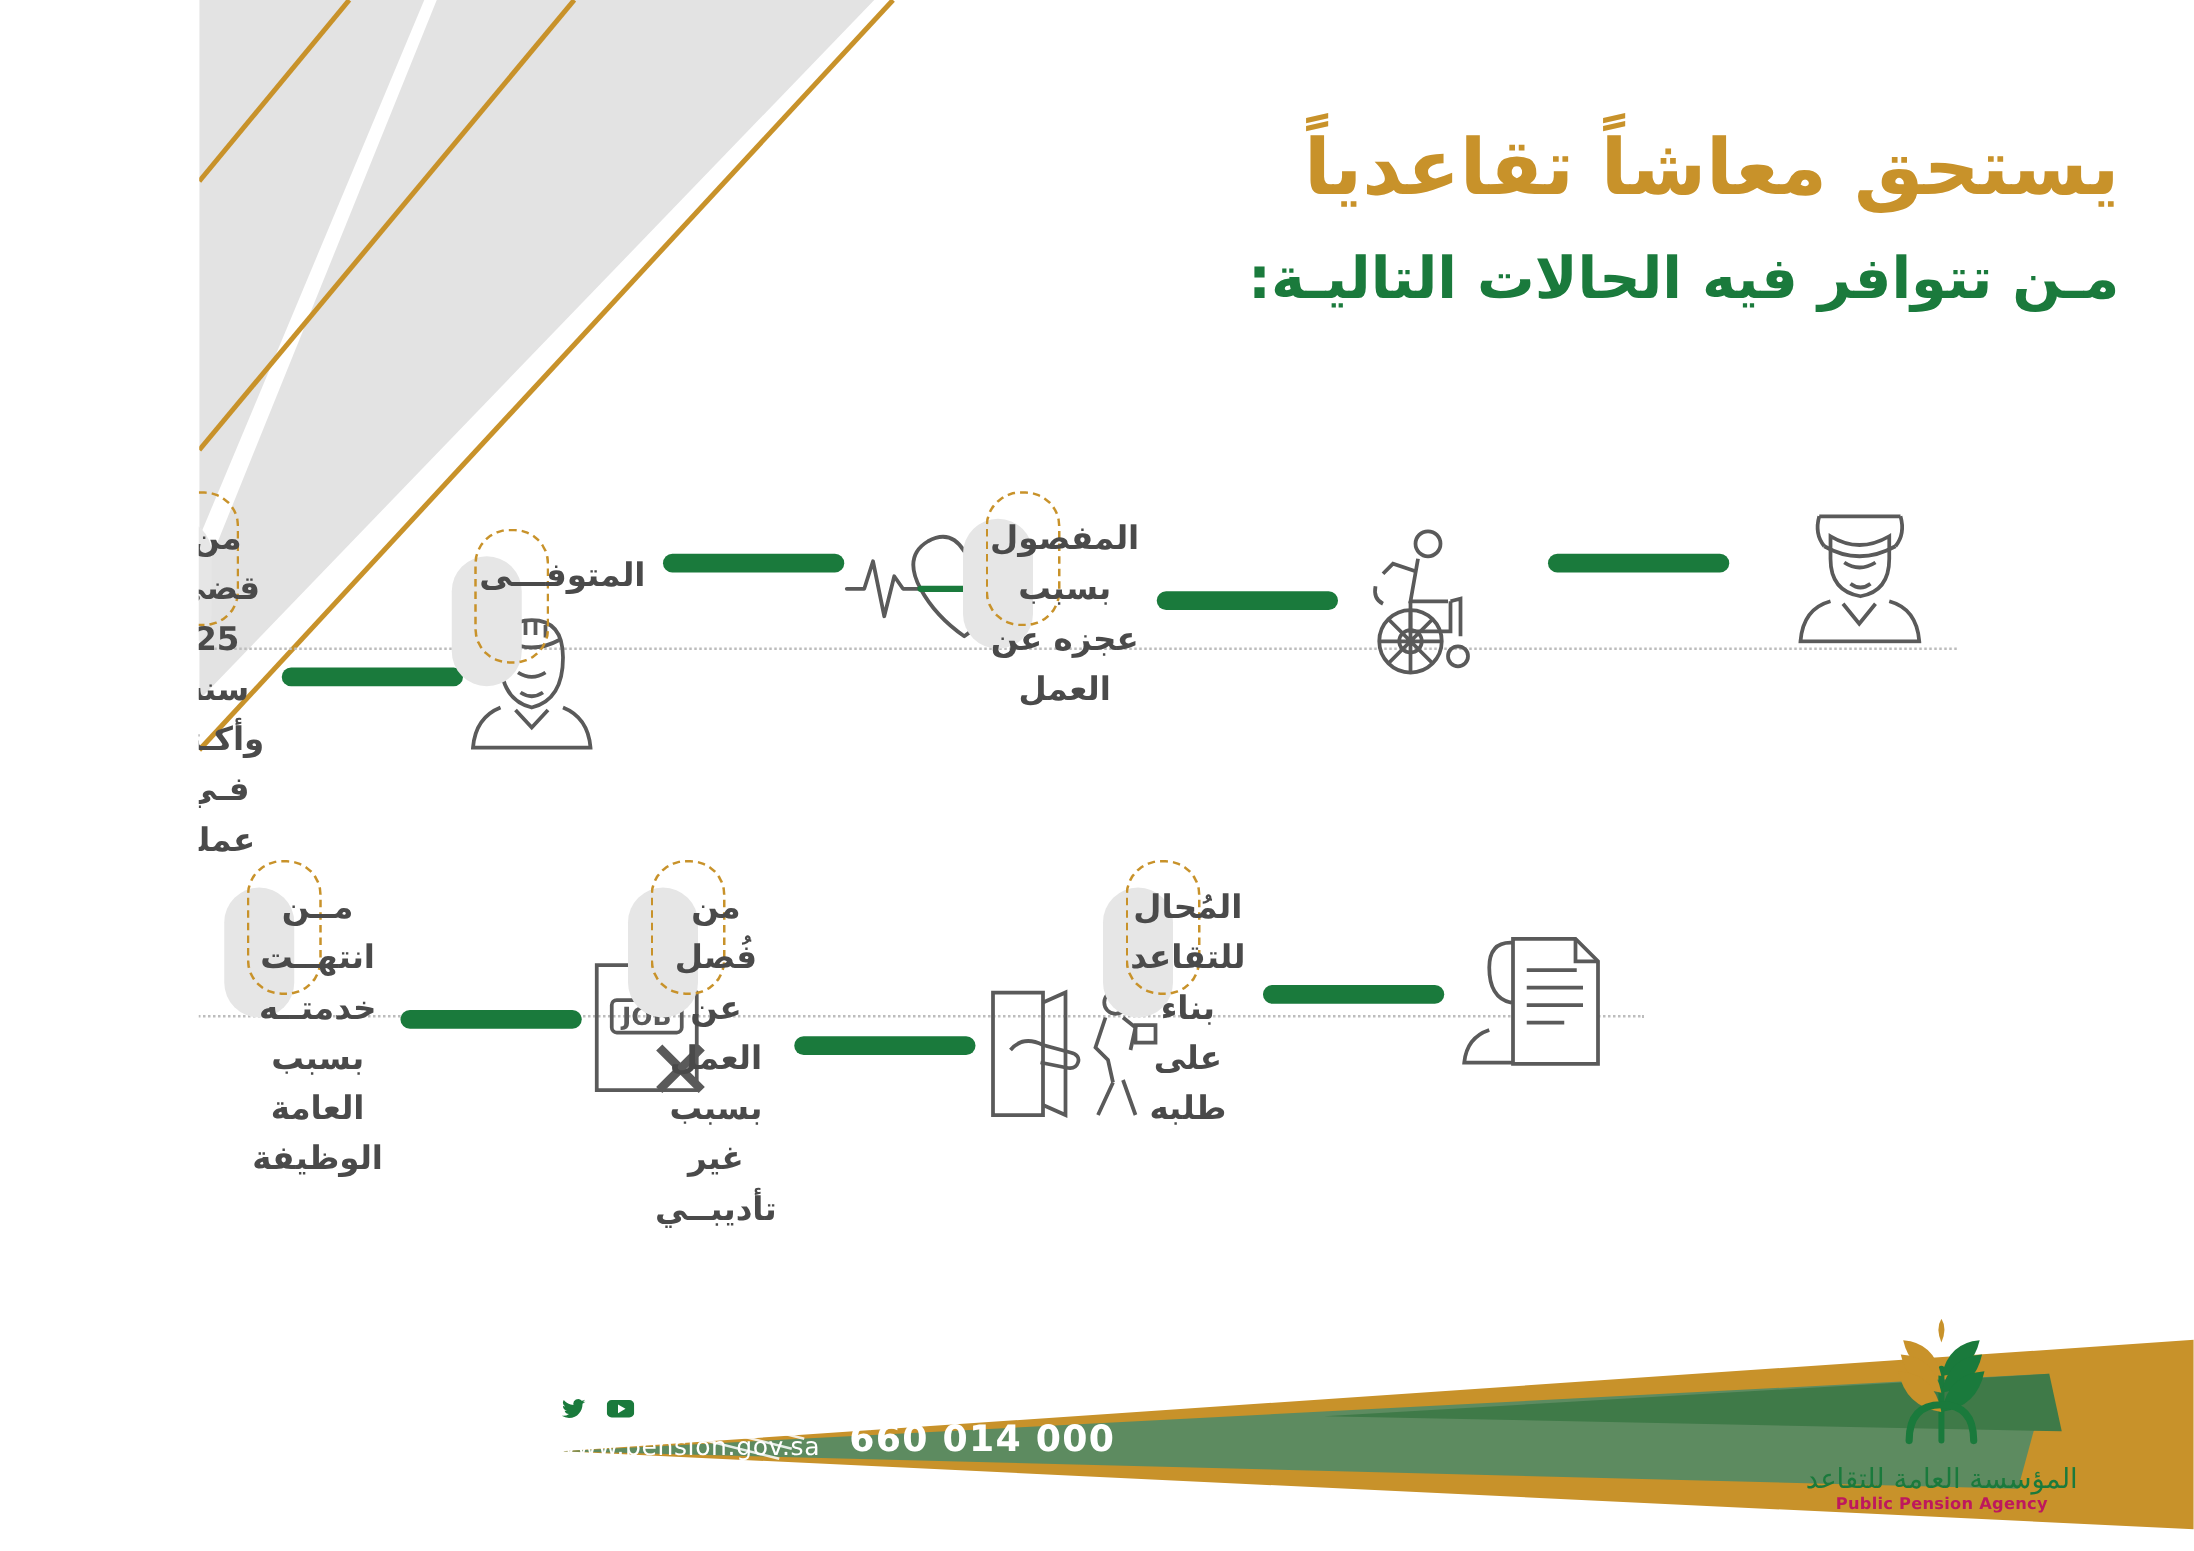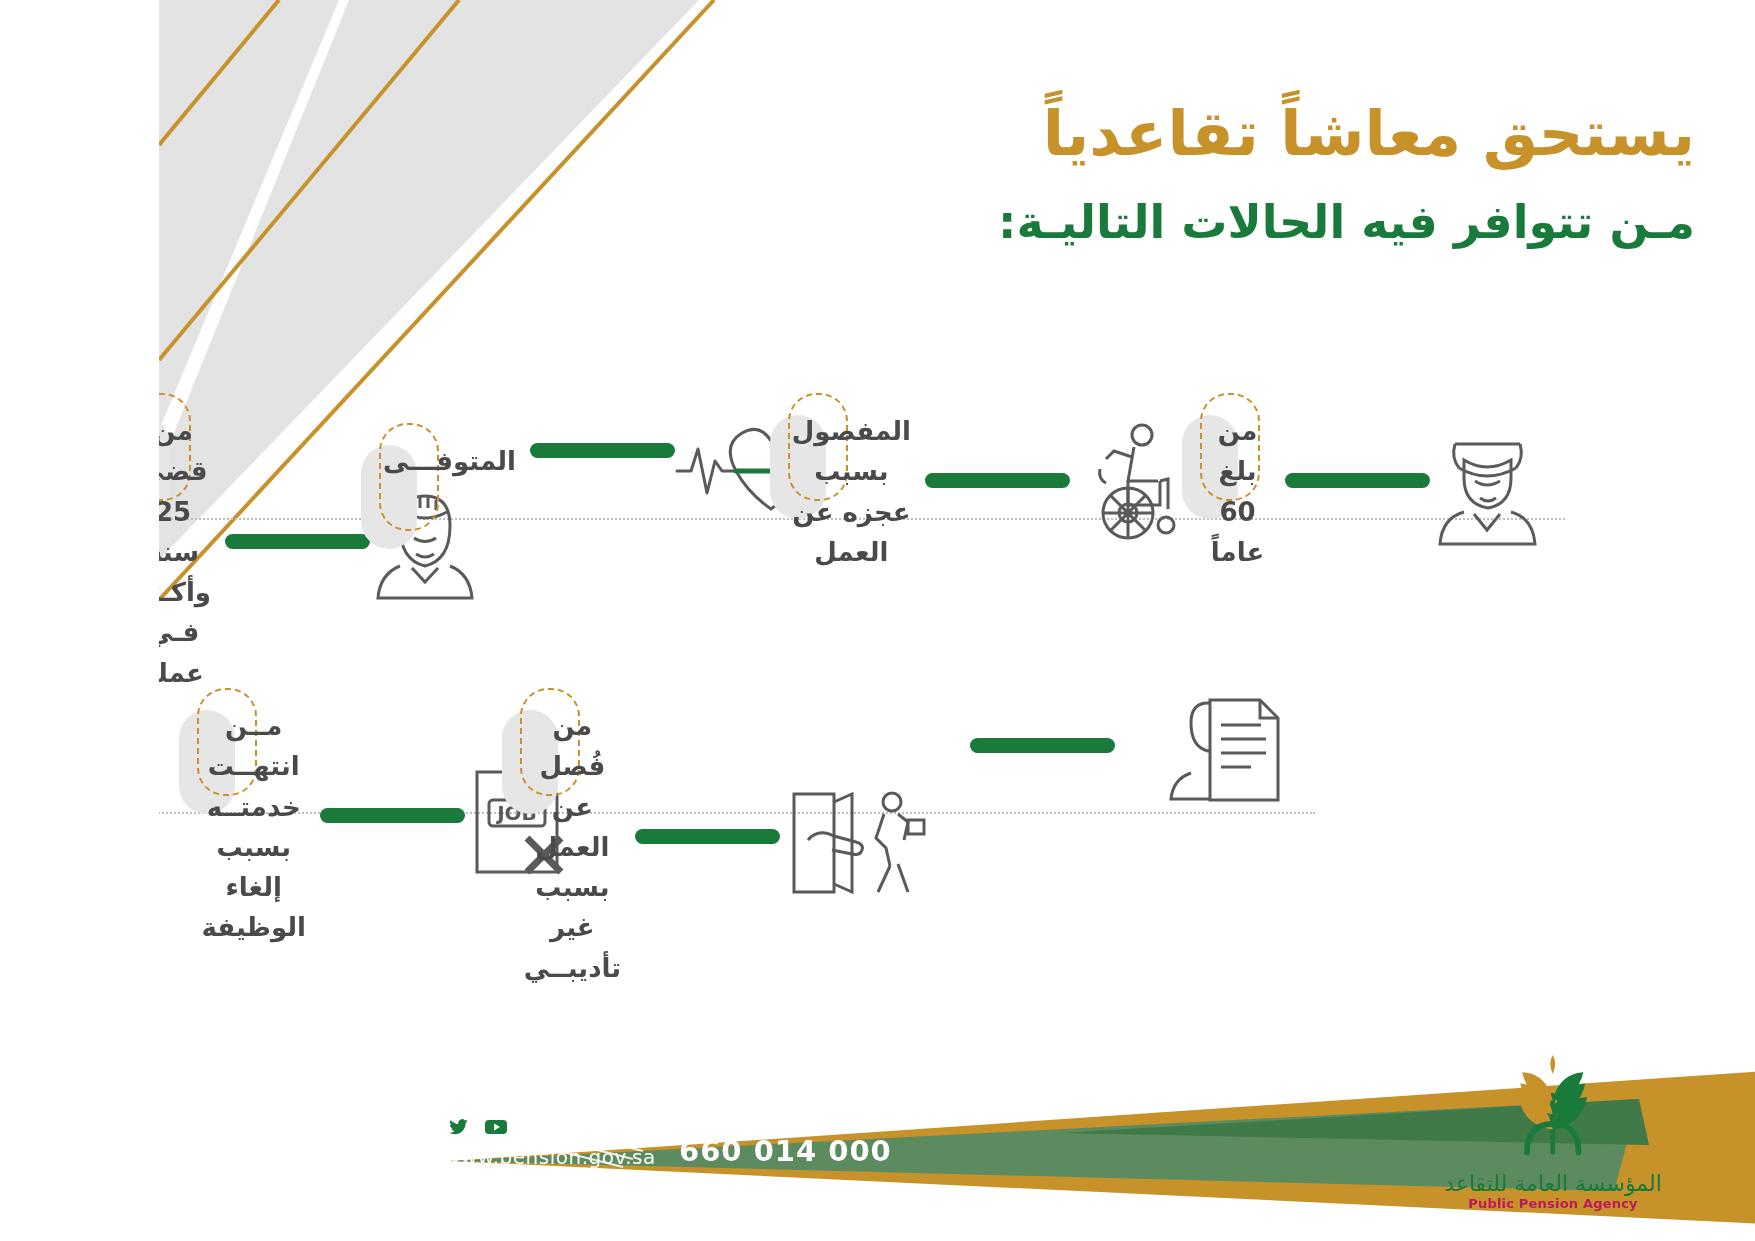--- a/index.html
+++ b/index.html
@@ -258,25 +258,20 @@
             <path d="M45 55 q12 8 25 0"></path>
             <path d="M50 72 q8 6 16 0"></path>
             <path d="M34 86 q-22 6 -24 32 h95 q-2 -26 -24 -32"></path>
             <path d="M44 88 l13 16 l13 -16"></path>
           </g>
         </svg>
       </div>
       <div class="bar-zone">
           <div class="bar"></div>
         </div>
-      <div class="label-wrap">
-        <div class="deco-grey"></div>
-        <div class="deco-dash"></div>
-        <div class="label-text">من بلغ 60 عاماً</div>
-      </div>
     </div>
 
     <div class="item">
       <div class="icon-box">
         <svg width="120" height="125" viewBox="0 0 120 125">
           <g fill="none" stroke="#5a5a5a" stroke-width="3">
             <circle cx="72" cy="14" r="10"></circle>
             <path d="M64 26 l-6 34 l30 0"></path>
             <path d="M62 36 l-18 -6 l-8 8"></path>
             <path d="M58 60 l0 24 l32 0 l0 -24"></path>
@@ -356,20 +351,26 @@
             <path d="M36 78 q-18 6 -20 26 h74"></path>
             <path d="M55 5 h50 l18 18 v82 h-68 z" fill="#fff"></path>
             <path d="M105 5 v18 h18"></path>
             <path d="M66 30 h40 M66 44 h45 M66 58 h45 M66 72 h30"></path>
           </g>
         </svg>
       </div>
       <div class="bar-zone">
           <div class="bar"></div>
         </div>
+      <div class="label-wrap">
+        <div class="deco-grey"></div>
+        <div class="deco-dash"></div>
+        <div class="label-text">المُحال للتقاعد بناء
+على طلبه</div>
+      </div>
     </div>
 
     <div class="item">
       <div class="icon-box">
         <svg width="150" height="115" viewBox="0 0 150 115">
           <g fill="none" stroke="#5a5a5a" stroke-width="3">
             <path d="M14 8 h40 v98 h-40 z"></path>
             <path d="M54 16 l18 -8 v98 l-18 -8"></path>
             <path d="M28 54 q10 -12 26 -4 l22 6 q8 2 6 8 q-2 6 -10 4 l-20 -4"></path>
             <circle cx="112" cy="16" r="9"></circle>
@@ -403,21 +404,21 @@
           </g>
         </svg>
       </div>
       <div class="bar-zone">
           <div class="bar"></div>
         </div>
       <div class="label-wrap">
         <div class="deco-grey"></div>
         <div class="deco-dash"></div>
         <div class="label-text">مــن انتهــت خدمتــه
-بسبب إلغاء الوظيفة</div>
+بسبب العامة الوظيفة</div>
       </div>
     </div>
   </div>
 
   <svg class="footer-art" viewBox="0 0 1755 200">
     <polygon points="1755,20 290,120 1755,190" fill="#c8922a"></polygon>
     <polygon points="1480,58 290,120 1455,150" fill="#5d8b60"></polygon>
     <polygon points="1480,58 900,92 1490,104" fill="#3f7a48"></polygon>
     <g stroke="#ffffff" stroke-width="2" opacity=".85">
       <path d="M392 108 l72 18 M402 100 l72 18 M412 92 l72 18"></path>

